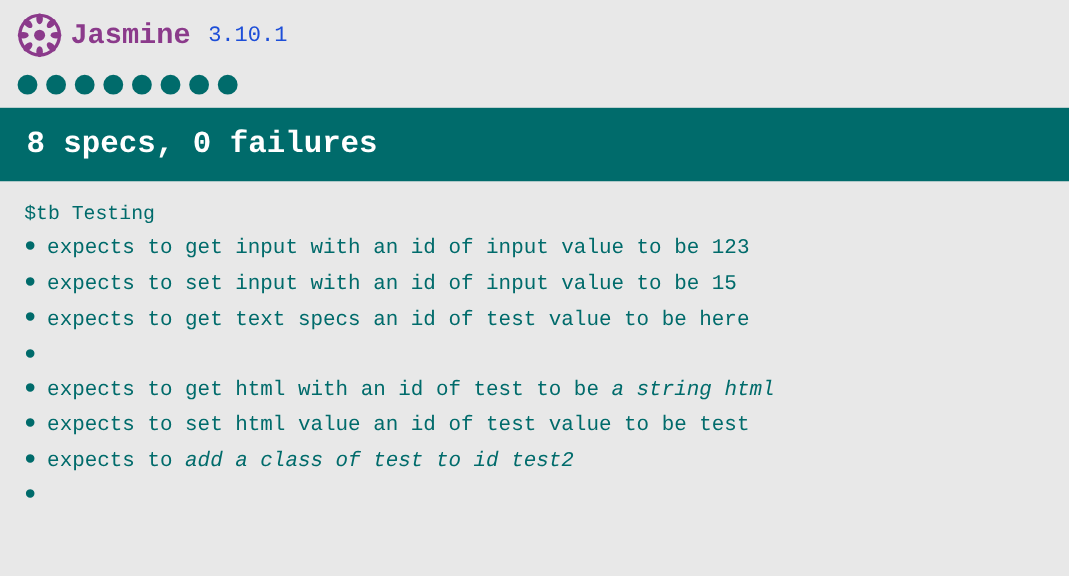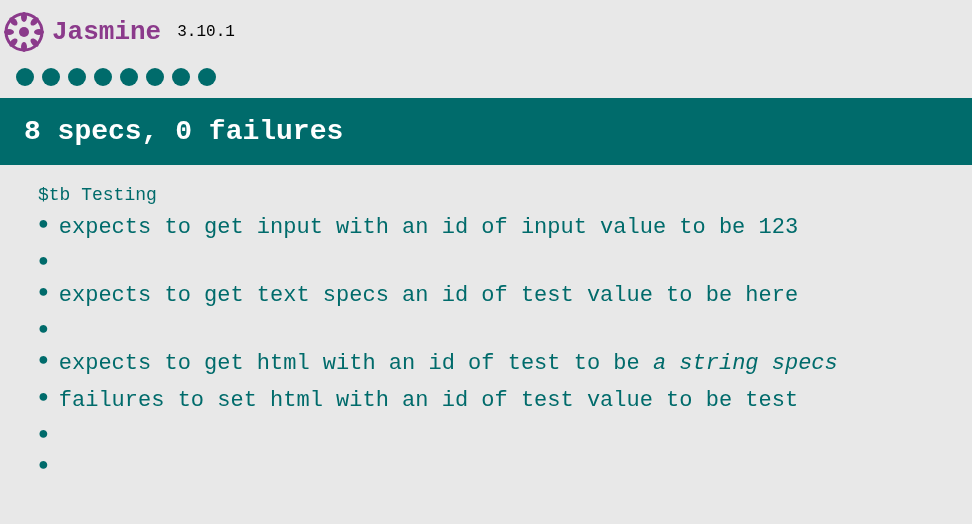--- a/index.html
+++ b/index.html
@@ -9,21 +9,21 @@
       font-family: 'Courier New', Courier, monospace;
       width: 972px;
       min-height: 524px;
     }
 
     
     .header {
       background: #e8e8e8;
       display: flex;
       align-items: center;
-      padding: 12px 4px;
+      padding: 12px 16px;
       gap: 16px;
     }
 
     .logo-area {
       display: flex;
       align-items: center;
       gap: 8px;
     }
 
     .logo-icon {
@@ -33,22 +33,22 @@
 
     .logo-text {
       font-family: 'Courier New', Courier, monospace;
       font-size: 26px;
       font-weight: bold;
       color: #8b3a8b;
     }
 
     .version-text {
       font-family: 'Courier New', Courier, monospace;
-      font-size: 16px;
-      color: #000000;
+      font-size: 20px;
+      color: #1d4ed8;
       margin-left: 8px;
     }
 
     
     .dot-row {
       background: #e8e8e8;
       padding: 4px 16px 12px 16px;
       display: flex;
       gap: 8px;
       align-items: center;
@@ -72,21 +72,21 @@
     .summary-text {
       font-family: 'Courier New', Courier, monospace;
       font-size: 28px;
       font-weight: bold;
       color: white;
       text-align: right;
     }
 
     
     .main-content {
-      padding: 20px 38px;
+      padding: 20px 22px;
       background: #e8e8e8;
     }
 
     .suite-label {
       font-family: 'Courier New', Courier, monospace;
       font-size: 18px;
       color: #006b6b;
       margin-bottom: 6px;
     }
 
@@ -105,21 +105,21 @@
 
     .bullet {
       color: #006b6b;
       font-size: 18px;
       line-height: 1.5;
       flex-shrink: 0;
     }
 
     .spec-text {
       font-family: 'Courier New', Courier, monospace;
-      font-size: 22px;
+      font-size: 19px;
       color: #006b6b;
       line-height: 1.5;
     }
 
     .spec-text em {
       font-style: italic;
     }
   </style>
 </head>
 <body>
@@ -162,36 +162,38 @@
 
 <div class="main-content">
   <div class="suite-label">$tb Testing</div>
   <ul class="spec-list">
     <li class="spec-item">
       <span class="bullet">●</span>
       <span class="spec-text">expects to get input with an id of input value to be 123</span>
     </li>
     <li class="spec-item">
       <span class="bullet">●</span>
+      <span class="spec-text">expects to set input with an id of input value to be 15</span>
     </li>
     <li class="spec-item">
       <span class="bullet">●</span>
       <span class="spec-text">expects to get text specs an id of test value to be here</span>
     </li>
     <li class="spec-item">
       <span class="bullet">●</span>
     </li>
     <li class="spec-item">
       <span class="bullet">●</span>
-      <span class="spec-text">expects to get html with an id of test to be <em>a string specs</em></span>
+      <span class="spec-text">expects to get html with an id of test to be <em>a string html</em></span>
     </li>
     <li class="spec-item">
       <span class="bullet">●</span>
-      <span class="spec-text">failures to set html with an id of test value to be test</span>
+      <span class="spec-text">expects to set html value an id of test value to be test</span>
     </li>
     <li class="spec-item">
       <span class="bullet">●</span>
+      <span class="spec-text">expects to <em>add a class of test to id test2</em></span>
     </li>
     <li class="spec-item">
       <span class="bullet">●</span>
     </li>
   </ul>
 </div>
 
 </body></html>

